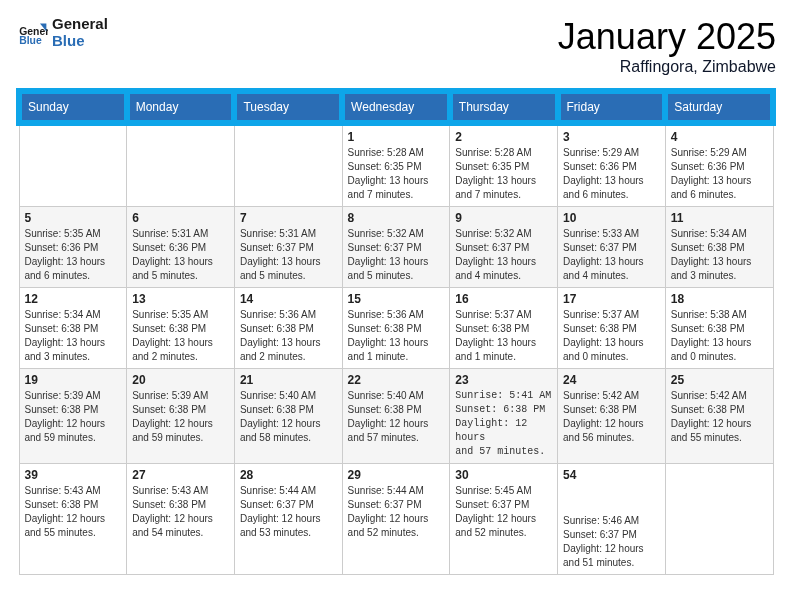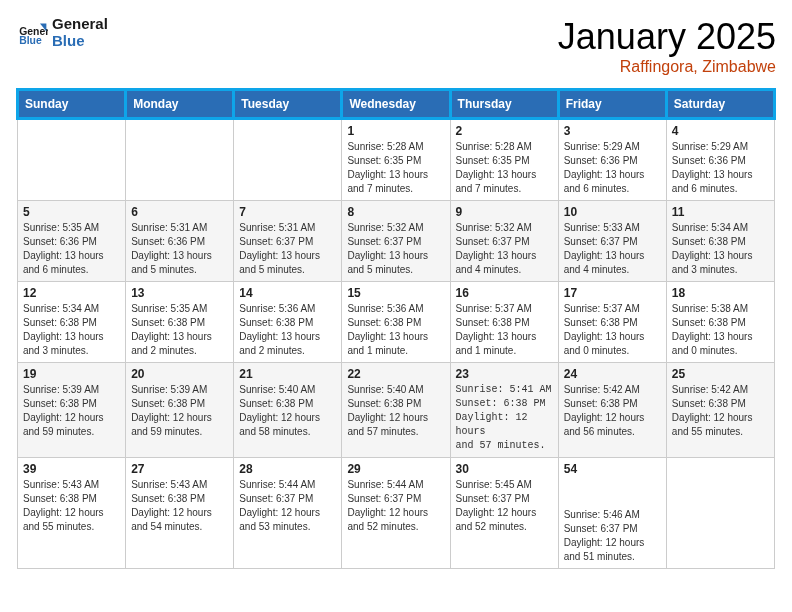--- a/index.html
+++ b/index.html
@@ -28,35 +28,35 @@
     .title-block {
       text-align: right;
     }
     .month-title {
       font-size: 36px;
       font-weight: 300;
       color: #000000;
     }
     .location {
       font-size: 16px;
-      color: #c2410c;
+      color: #0f172a;
     }
     table {
       width: 100%;
       border-collapse: collapse;
       font-size: 11px;
     }
     thead tr th {
       background: #2a6db5;
       color: #fff;
       text-align: left;
       padding: 6px 6px;
       font-size: 12px;
-      font-weight: 700;
-      border: 3px solid #0ea5e9;
+      font-weight: 400;
+      border: 6px solid #0ea5e9;
     }
     tbody tr td {
       border: 1px solid #ccc;
       vertical-align: top;
       padding: 4px 5px;
       width: 14.28%;
       height: 80px;
       background: #fff;
     }
     tbody tr:nth-child(even) td {

